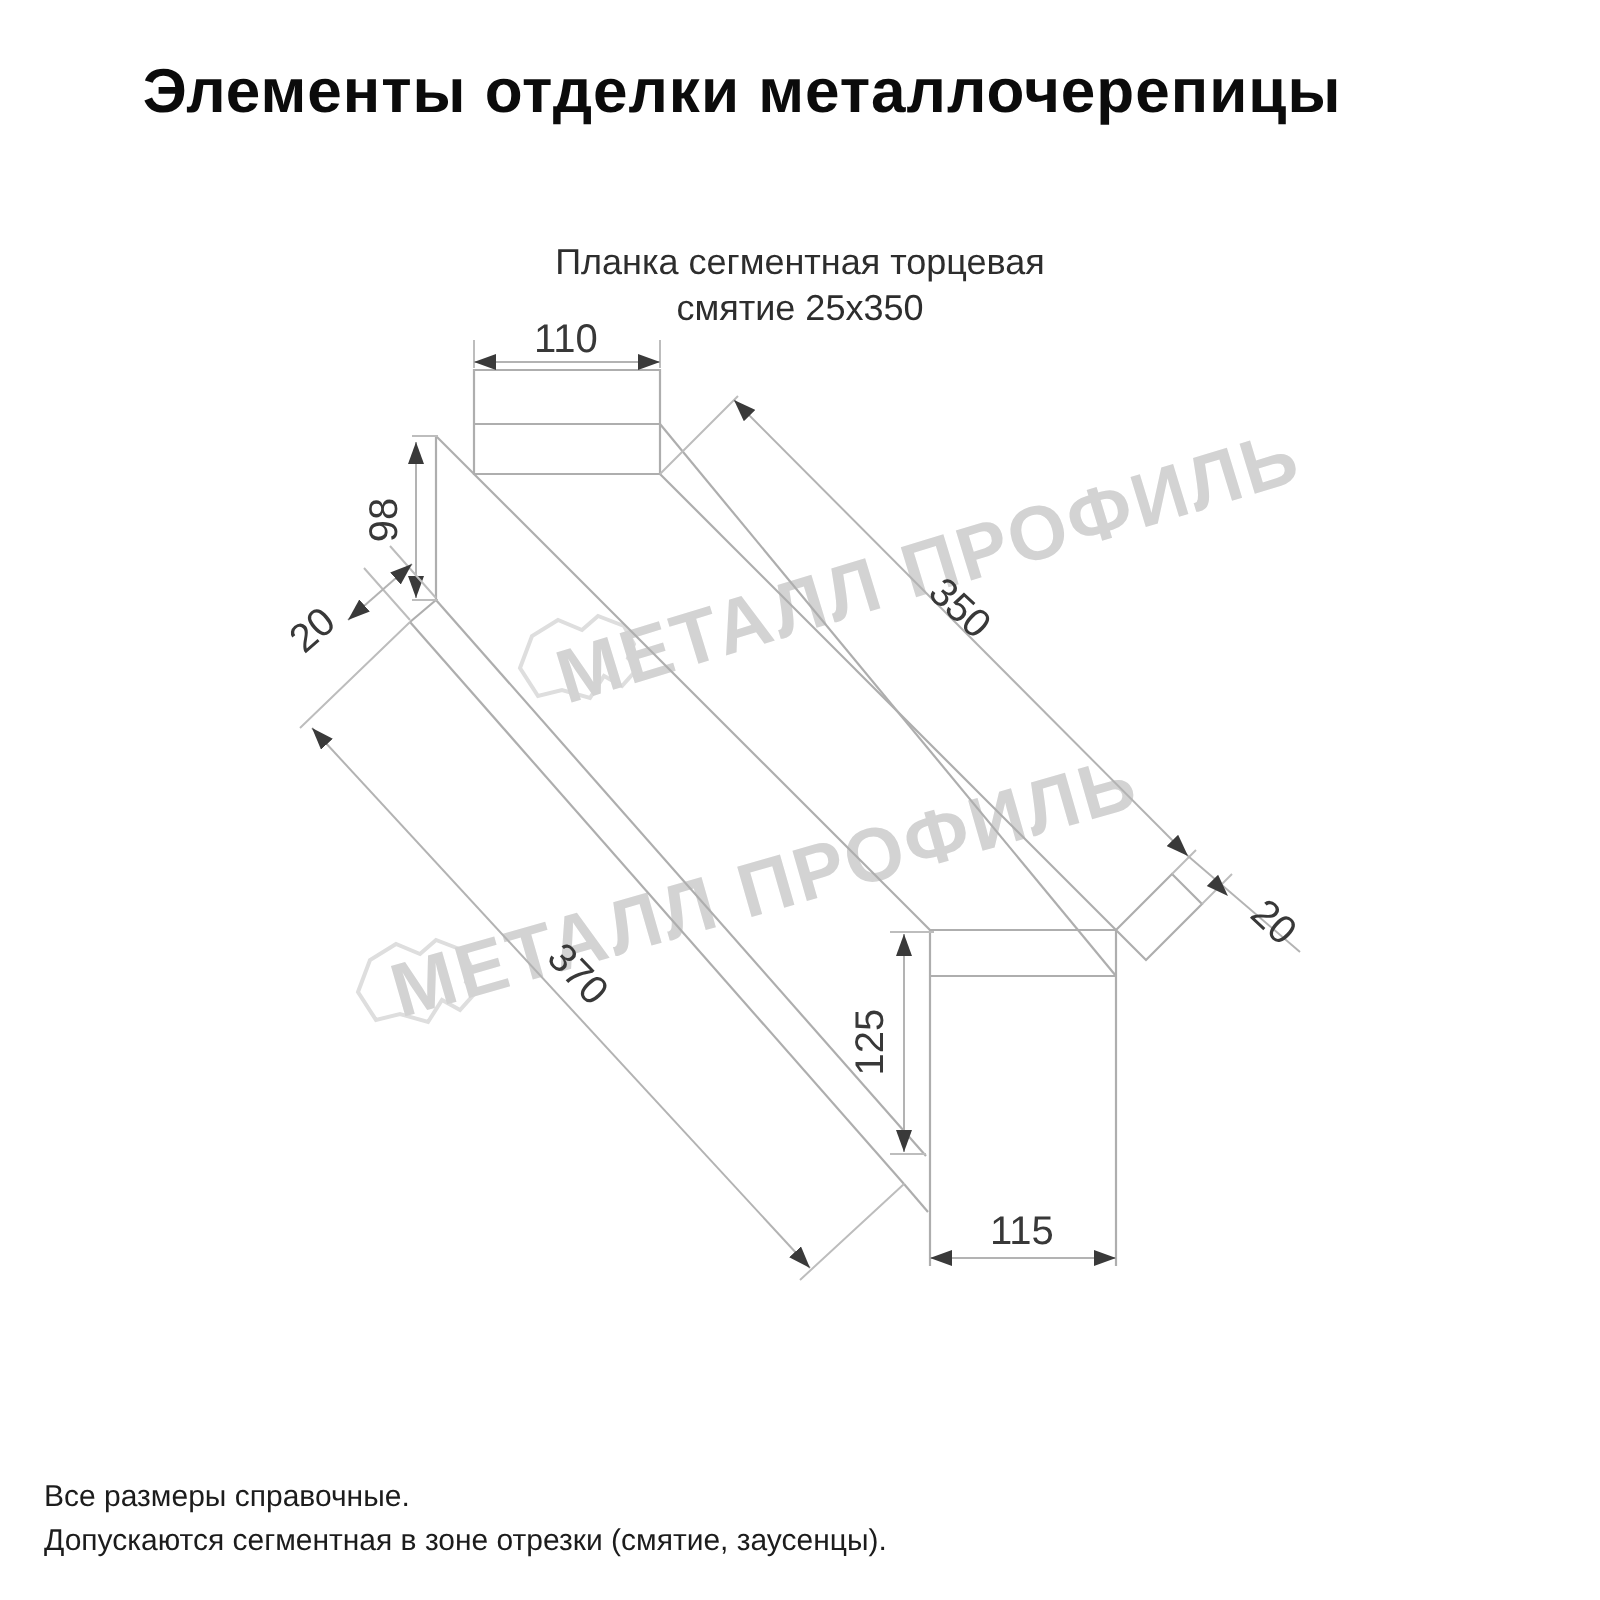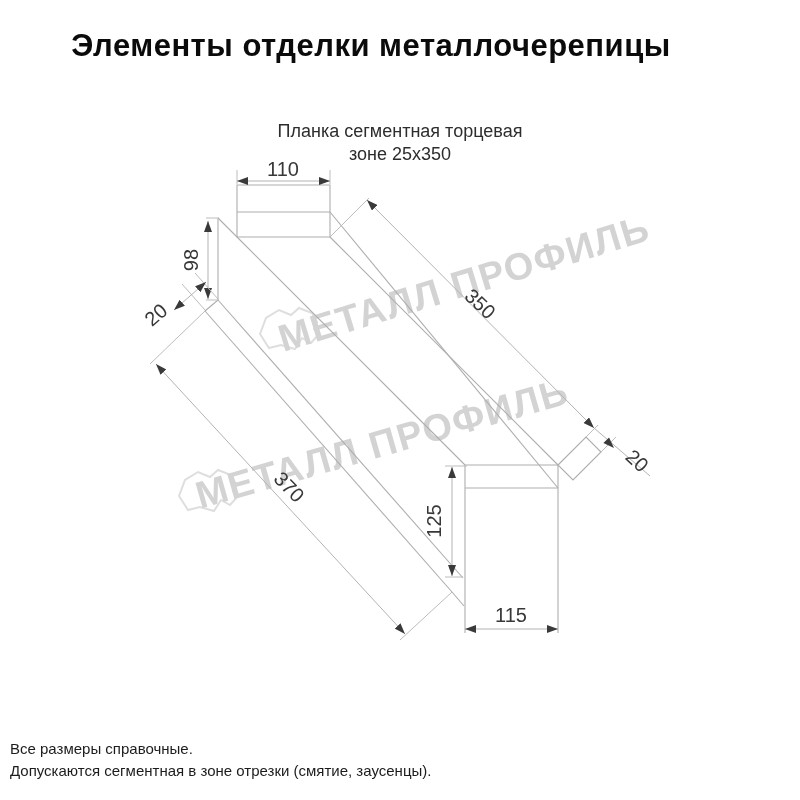--- a/index.html
+++ b/index.html
@@ -2,42 +2,42 @@
 <html><head>
 <meta charset="utf-8">
 <style>
   html,body{margin:0;padding:0;background:#ffffff;}
   #page{position:relative;width:800px;height:800px;background:#ffffff;overflow:hidden;
         font-family:"Liberation Sans",sans-serif;}
   #title{position:absolute;top:28px;left:0;width:742px;text-align:center;
          font-size:31px;font-weight:bold;color:#0b0b0b;letter-spacing:.5px;}
   #subtitle{position:absolute;top:108px;left:0;width:800px;text-align:center;
             font-size:18px;line-height:23px;color:#2d2d2d;margin-top:12px;}
-  #footer{position:absolute;top:738px;left:10px;width:740px;text-align:left;
+  #footer{position:absolute;top:738px;left:22px;width:740px;text-align:left;
           font-size:15px;line-height:22px;color:#1c1c1c;}
   #drawing{position:absolute;left:0;top:0;}
   .outline{stroke:#aeaeae;stroke-width:1.1;fill:none;}
   .dimline{stroke:#b3b3b3;stroke-width:1;fill:none;}
   .witness{stroke:#bdbdbd;stroke-width:1;fill:none;}
   .dimtext{font-family:"Liberation Sans",sans-serif;font-size:20px;fill:#383838;}
   .arrow{fill:#3a3a3a;stroke:none;}
   .wmtext{font-family:"Liberation Sans",sans-serif;font-size:38px;font-weight:bold;
           fill:#d3d3d3;letter-spacing:1.5px;}
   .cloud{stroke:#dedede;stroke-width:2;fill:none;}
 </style>
 </head>
 <body>
 
 <div id="page">
 
   <div id="title">Элементы отделки металлочерепицы</div>
 
   <div id="subtitle">
     <div>Планка сегментная торцевая</div>
-    <div>зоне 25х350</div>
+    <div>смятие 25х350</div>
   </div>
 
   <svg id="drawing" width="800" height="800" viewBox="0 0 800 800" xmlns="http://www.w3.org/2000/svg">
     <defs>
       <marker id="arrE" viewBox="0 0 11 8" refX="11" refY="4" markerWidth="11" markerHeight="8" orient="auto" markerUnits="userSpaceOnUse">
         <path d="M0,0 L11,4 L0,8 Z" fill="#3a3a3a"></path>
       </marker>
       <marker id="arrS" viewBox="0 0 11 8" refX="11" refY="4" markerWidth="11" markerHeight="8" orient="auto-start-reverse" markerUnits="userSpaceOnUse">
         <path d="M0,0 L11,4 L0,8 Z" fill="#3a3a3a"></path>
       </marker>

